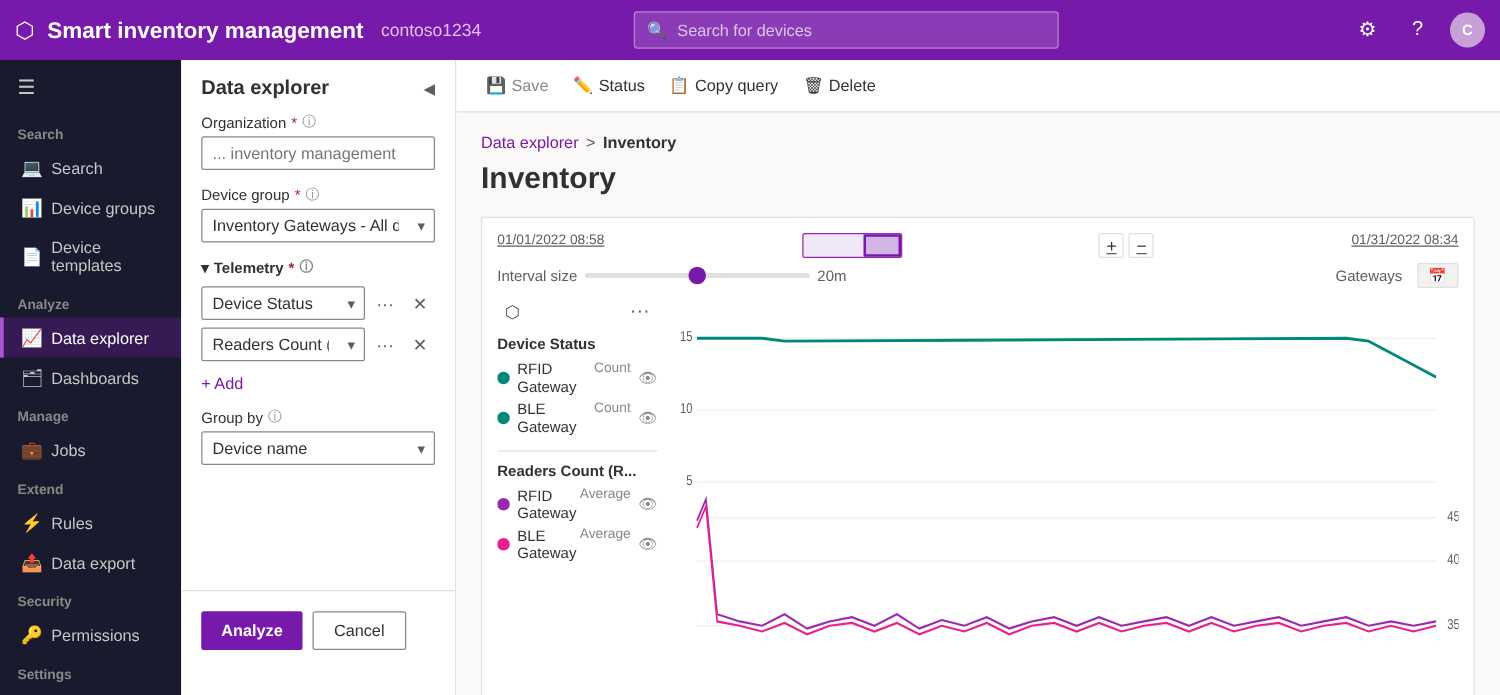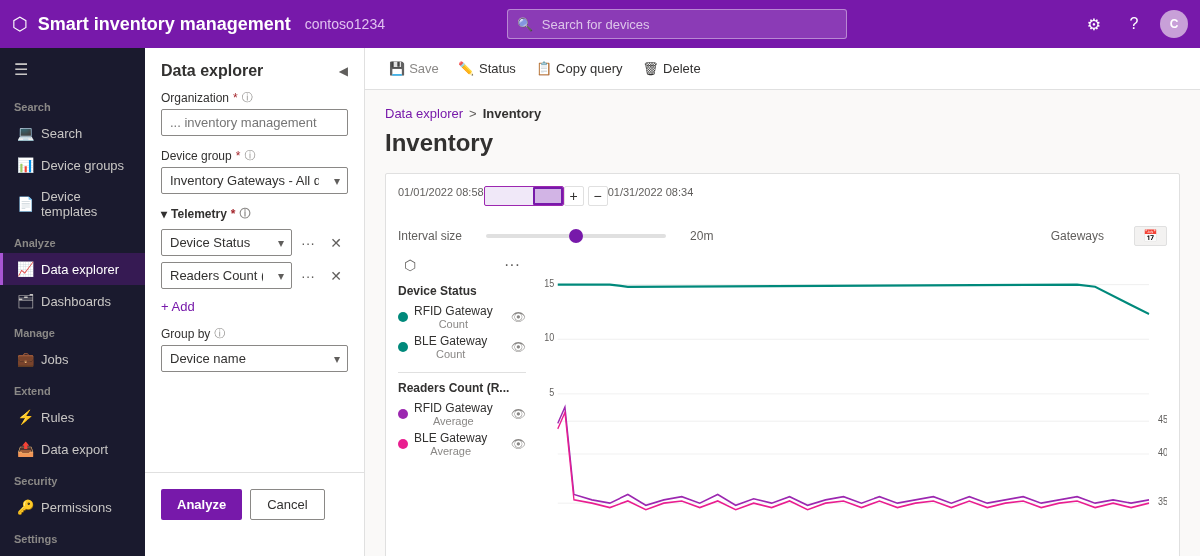--- a/index.html
+++ b/index.html
@@ -291,35 +291,37 @@
       flex-direction: column;
     }
     .chart-toolbar {
       display: flex;
       align-items: center;
       justify-content: space-between;
       margin-bottom: 8px;
     }
     .chart-top-row {
       display: flex;
+      justify-content: space-between;
       font-size: 11px;
       color: #605e5c;
-      margin-bottom: 20px;
+      margin-bottom: 4px;
+      text-decoration: underline;
     }
     .timeframe-badge {
       background: #f3f2f1;
       border: 1px solid #e0e0e0;
       border-radius: 2px;
       padding: 2px 8px;
       font-size: 12px;
       color: #323130;
       display: flex; align-items: center; gap: 4px;
     }
     .interval-row {
-      display: flex; align-items: center; gap: 24px;
+      display: flex; align-items: center; gap: 6px;
       font-size: 12px; color: #605e5c;
       margin-bottom: 8px;
     }
     .slider-track {
       width: 180px; height: 4px;
       background: #e0e0e0;
       border-radius: 2px;
       position: relative;
     }
     .slider-thumb {
@@ -354,21 +356,21 @@
     .legend-item {
       display: flex; align-items: center; gap: 6px;
       margin-bottom: 4px;
       font-size: 12px;
     }
     .legend-dot {
       width: 10px; height: 10px;
       border-radius: 50%;
       flex-shrink: 0;
     }
-    .legend-text { display: flex; flex-direction: column; text-align: center; }
+    .legend-text { display: flex; flex-direction: row; }
     .legend-name { color: #323130; font-size: 12px; }
     .legend-sub { color: #8a8886; font-size: 11px; }
     .legend-eye {
       margin-left: auto;
       color: #8a8886; font-size: 12px;
       cursor: pointer; background: none; border: none;
     }
     .legend-divider { height: 1px; background: #e0e0e0; margin: 8px 0; }
 
     .chart-svg-area {

